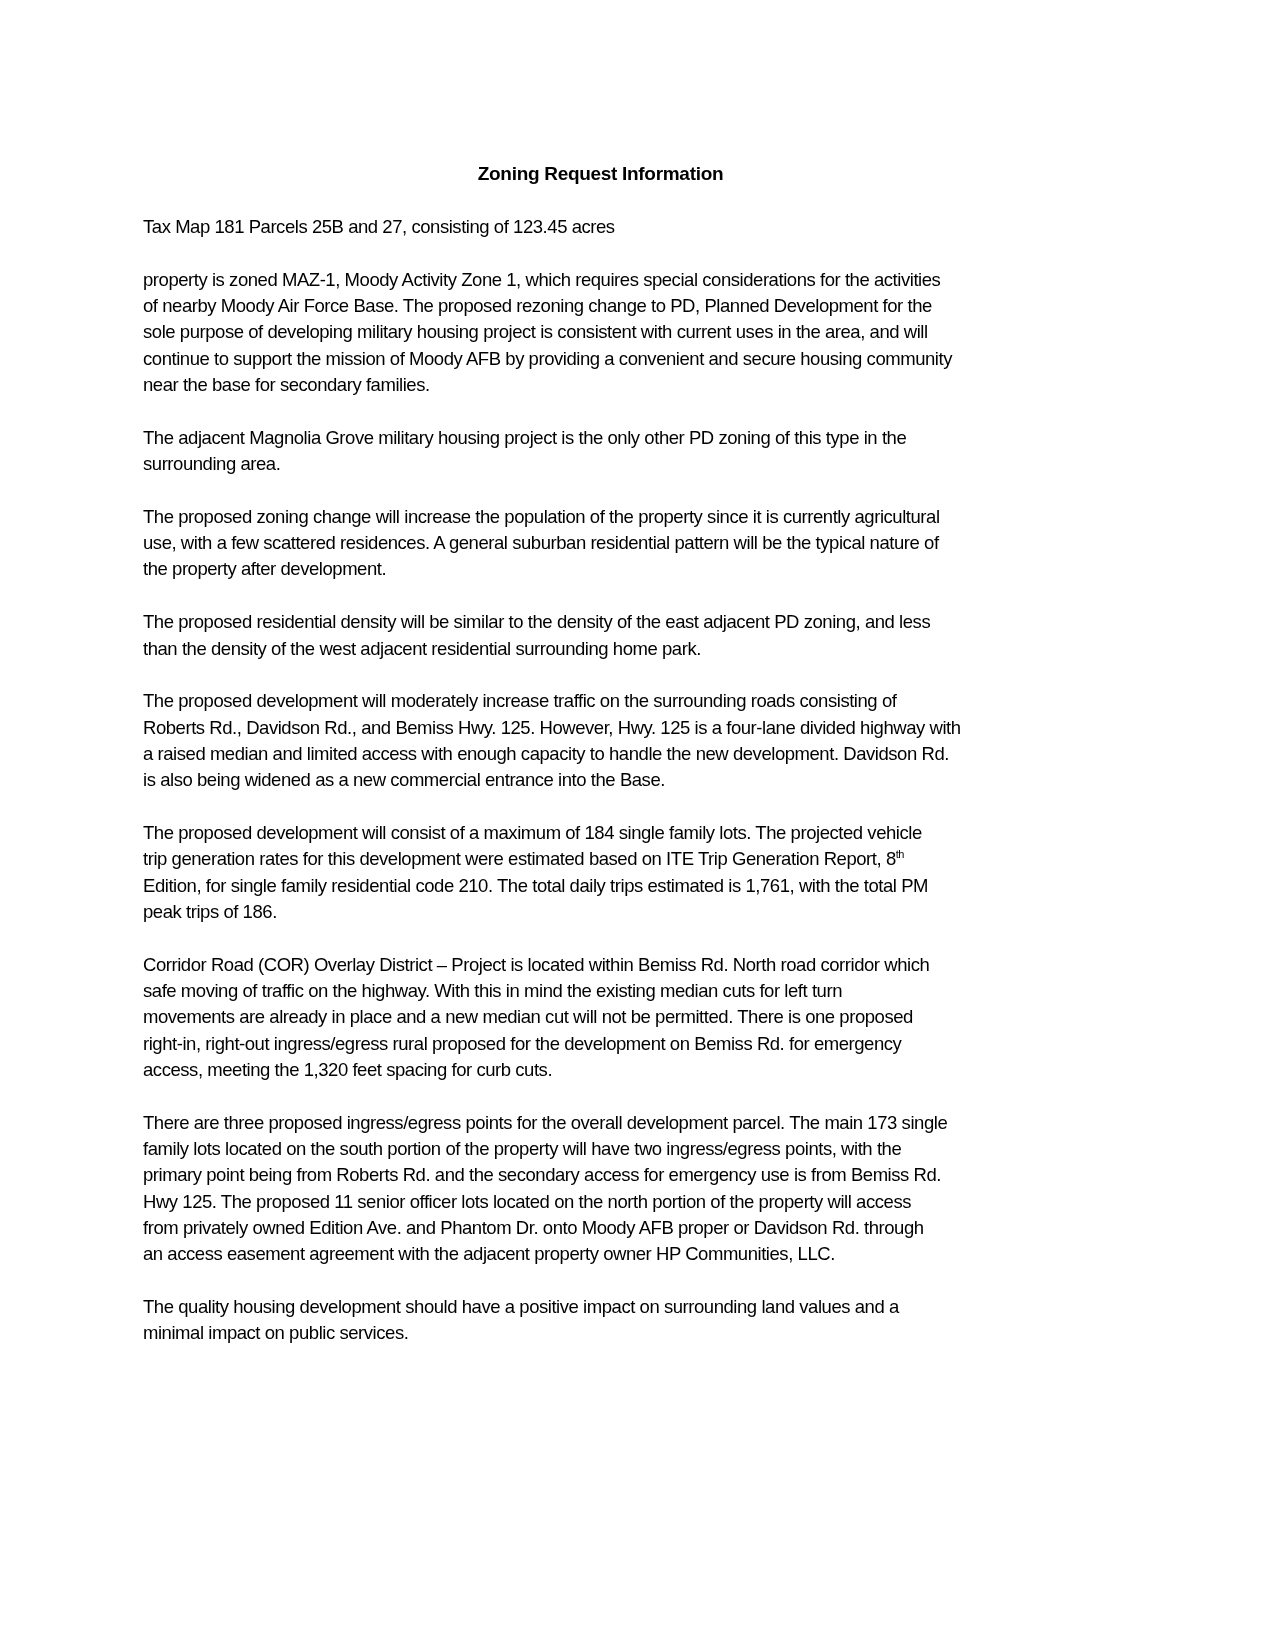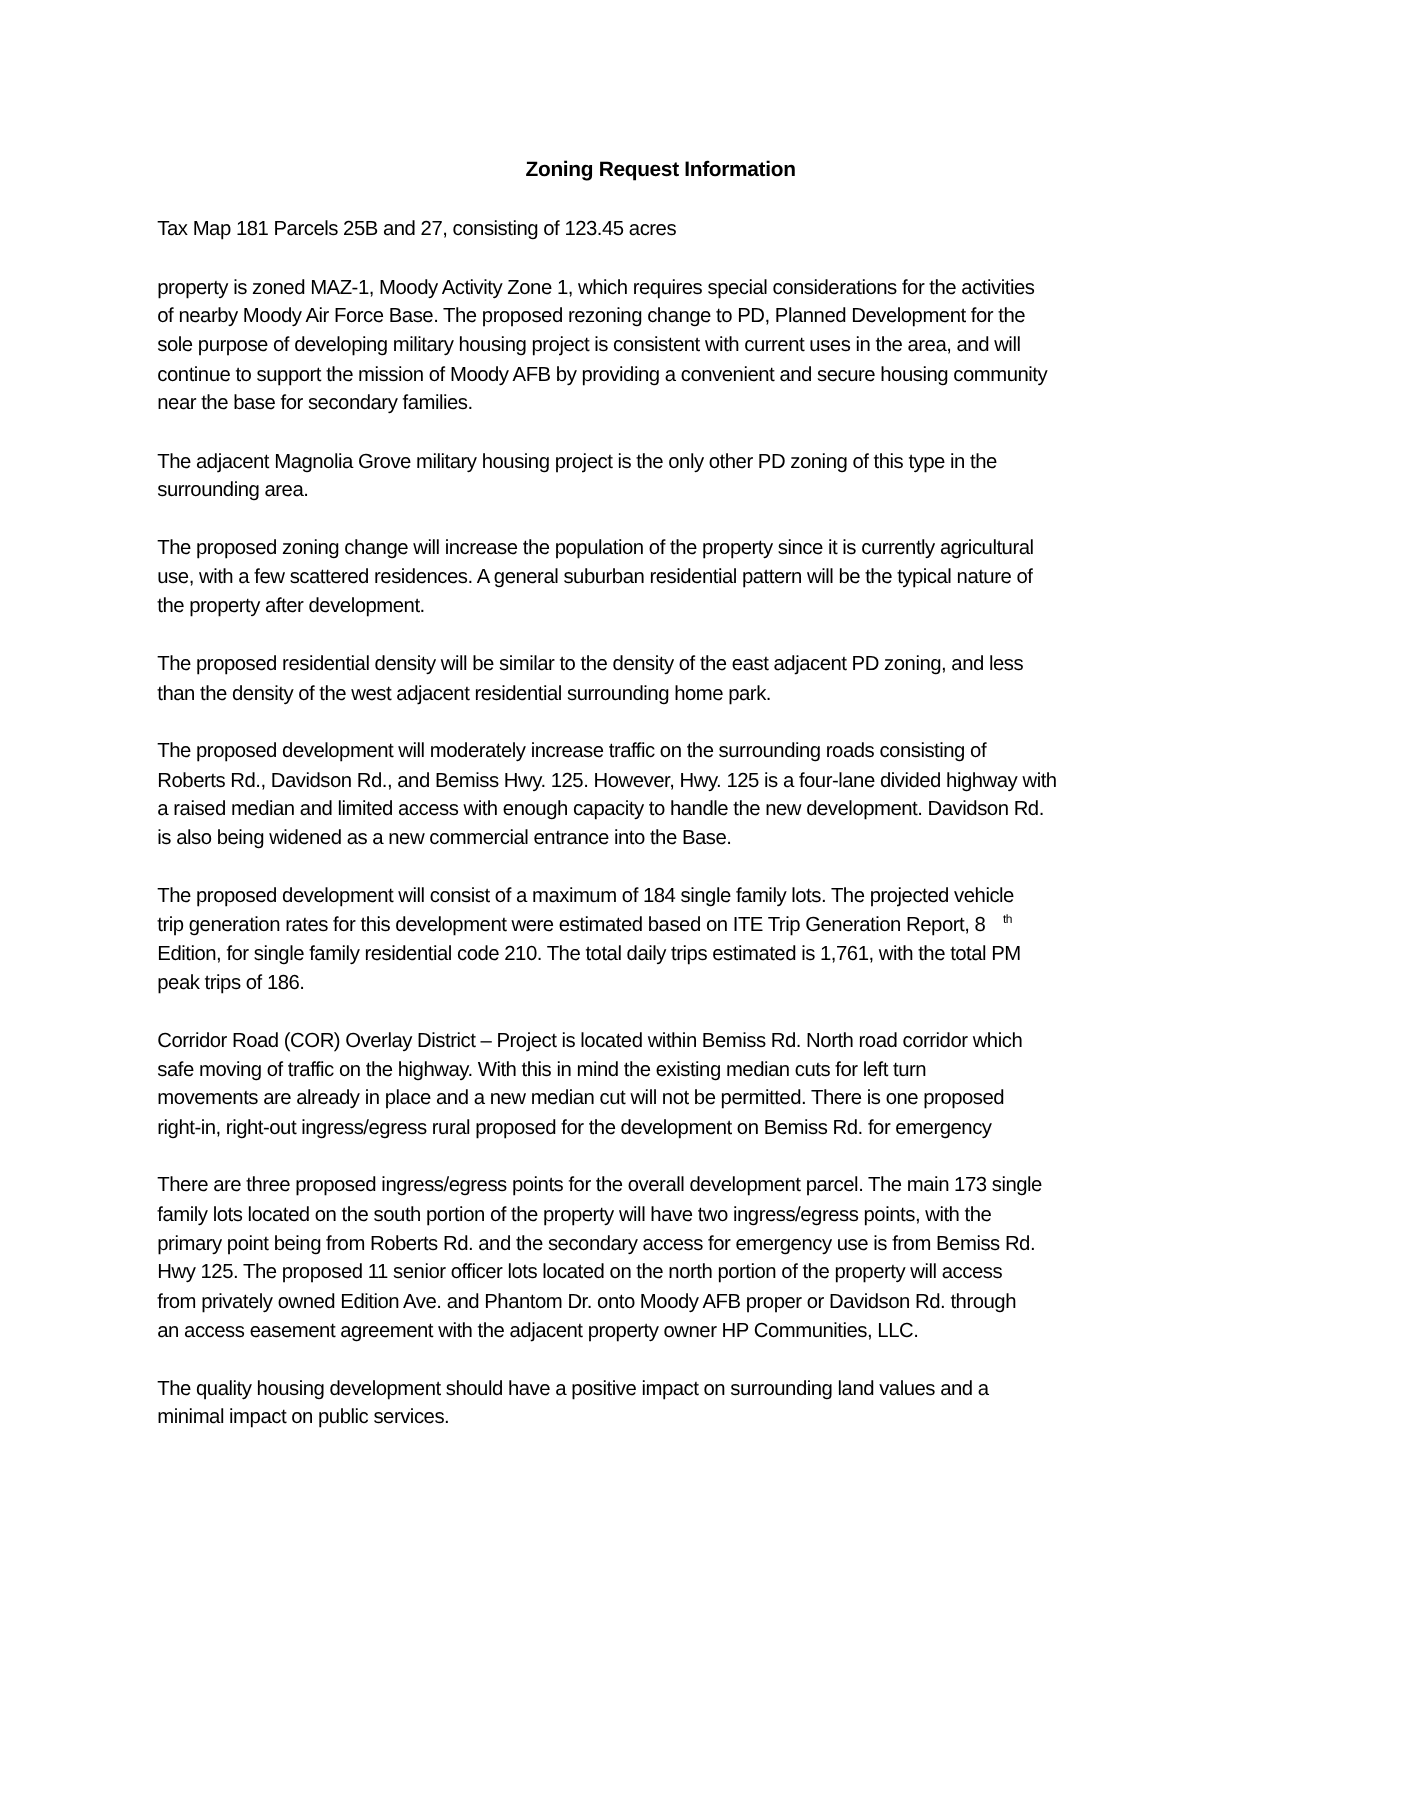--- a/index.html
+++ b/index.html
@@ -25,21 +25,21 @@
       text-align: center;
       width: 1070px;
       margin-left: -143px;
       padding-left: 143px;
       box-sizing: border-box;
       font-weight: bold;
       font-size: 19px;
       text-decoration: underline;
       text-underline-offset: 3px;
       line-height: 26px;
-      margin-top: 2px;
+      margin-top: 21px;
       margin-bottom: 27px;
       letter-spacing: -0.3px;
     }
     .title-inner {
       display: inline-block;
       transform: translateX(-6px);
     }
     .para {
       font-size: 18.5px;
       line-height: 26.3px;
@@ -47,21 +47,20 @@
       letter-spacing: -0.45px;
       white-space: nowrap;
     }
     .line {
       display: block;
     }
     sup {
       font-size: 11px;
       line-height: 0;
       vertical-align: super;
-      margin-left: 16px;
     }
   </style>
 </head>
 <body>
 
 <div class="page">
   <div class="title">
     <span class="title-inner">Zoning Request Information</span>
   </div>
 
@@ -105,20 +104,21 @@
     <span class="line"><span>trip generation rates for this development were estimated based on ITE Trip Generation Report, 8</span><sup>th</sup></span>
     <span class="line">Edition, for single family residential code 210. The total daily trips estimated is 1,761, with the total PM</span>
     <span class="line">peak trips of 186.</span>
   </p>
 
   <p class="para">
     <span class="line">Corridor Road (COR) Overlay District – Project is located within Bemiss Rd. North road corridor which</span>
     <span class="line">safe moving of traffic on the highway. With this in mind the existing median cuts for left turn</span>
     <span class="line">movements are already in place and a new median cut will not be permitted. There is one proposed</span>
     <span class="line">right-in, right-out ingress/egress rural proposed for the development on Bemiss Rd. for emergency</span>
+    <span class="line">access, meeting the 1,320 feet spacing for curb cuts.</span>
   </p>
 
   <p class="para">
     <span class="line">There are three proposed ingress/egress points for the overall development parcel. The main 173 single</span>
     <span class="line">family lots located on the south portion of the property will have two ingress/egress points, with the</span>
     <span class="line">primary point being from Roberts Rd. and the secondary access for emergency use is from Bemiss Rd.</span>
     <span class="line">Hwy 125. The proposed 11 senior officer lots located on the north portion of the property will access</span>
     <span class="line">from privately owned Edition Ave. and Phantom Dr. onto Moody AFB proper or Davidson Rd. through</span>
     <span class="line">an access easement agreement with the adjacent property owner HP Communities, LLC.</span>
   </p>

